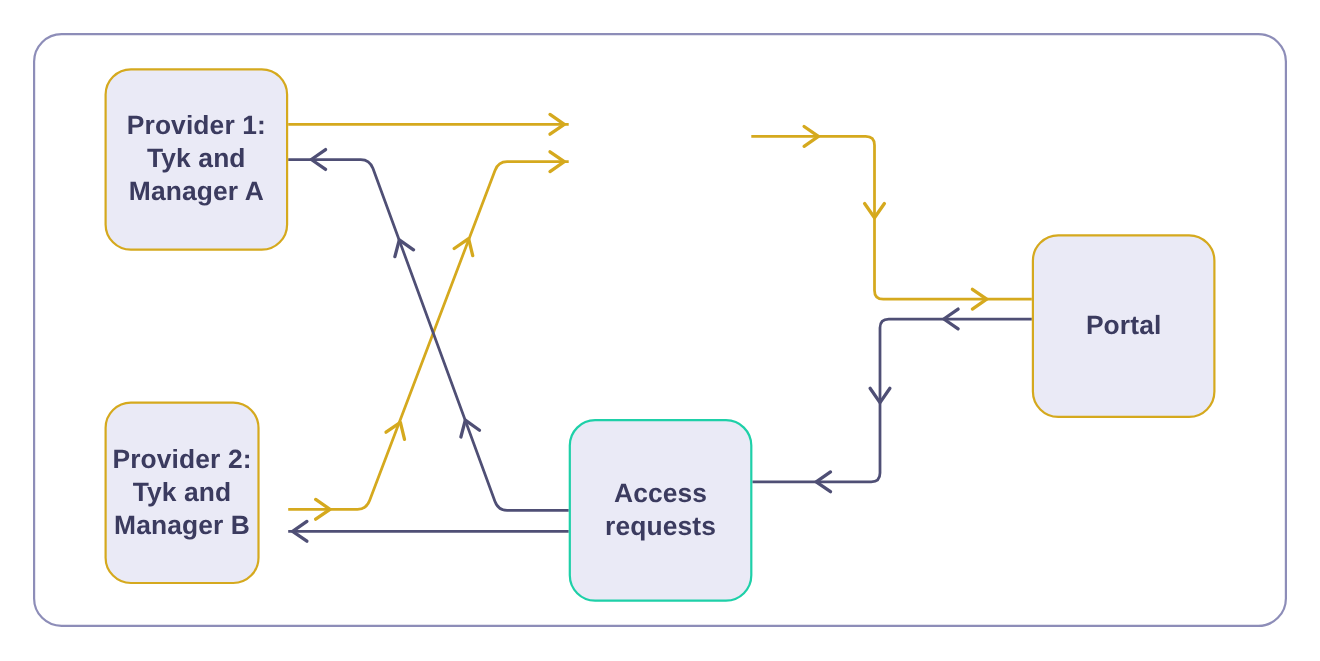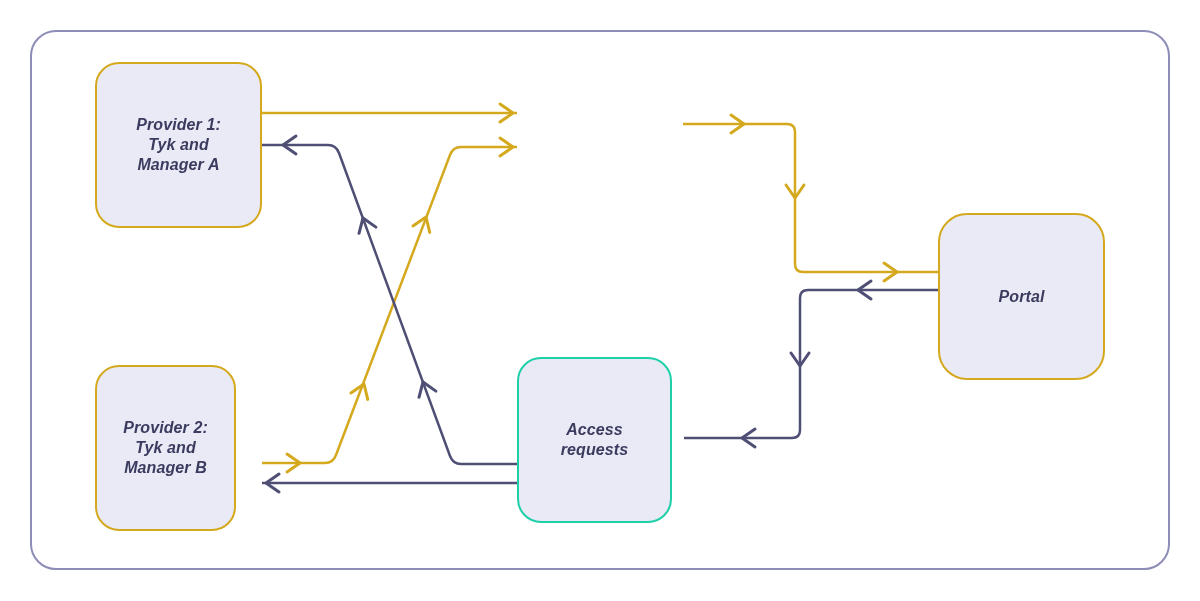--- a/index.html
+++ b/index.html
@@ -21,22 +21,22 @@
   .gold{stroke:var(--gold);}
   .slate{stroke:var(--slate);}
   .node{
     position:absolute;box-sizing:border-box;border-radius:24px;
     background:var(--fill);display:flex;align-items:center;justify-content:center;
     text-align:center;
   }
   .node.gold-border{border:2px solid var(--gold);}
   .node.teal-border{border:2px solid var(--teal);}
   .node-label{
-    white-space:pre-line;color:var(--text);font-size:16px;font-weight:600;
-    line-height:1.25;letter-spacing:0.1px;font-style:italic;
+    white-space:pre-line;color:var(--text);font-size:24px;font-weight:600;
+    line-height:1.25;letter-spacing:0.1px;
   }
 </style>
 </head>
 <body>
 
 <div class="canvas">
 
   <div class="frame"></div>
 
   <svg class="edges" viewBox="0 0 1200 601" aria-hidden="true">
@@ -80,22 +80,22 @@
 Manager A</span>
   </div>
 
   <div class="node gold-border" style="left:95px;top:365px;width:141px;height:166px;">
     <span class="node-label">Provider 2:
 Tyk and
 Manager B</span>
   </div>
 
 
-  <div class="node teal-border" style="left:517px;top:357px;width:155px;height:166px;">
+  <div class="node teal-border" style="left:517px;top:381px;width:167px;height:166px;">
     <span class="node-label">Access
 requests</span>
   </div>
 
-  <div class="node gold-border" style="left:938px;top:213px;width:167px;height:167px;border-radius:29px;">
+  <div class="node gold-border" style="left:938px;top:213px;width:167px;height:167px;">
     <span class="node-label">Portal</span>
   </div>
 
 </div>
 
 </body></html>

